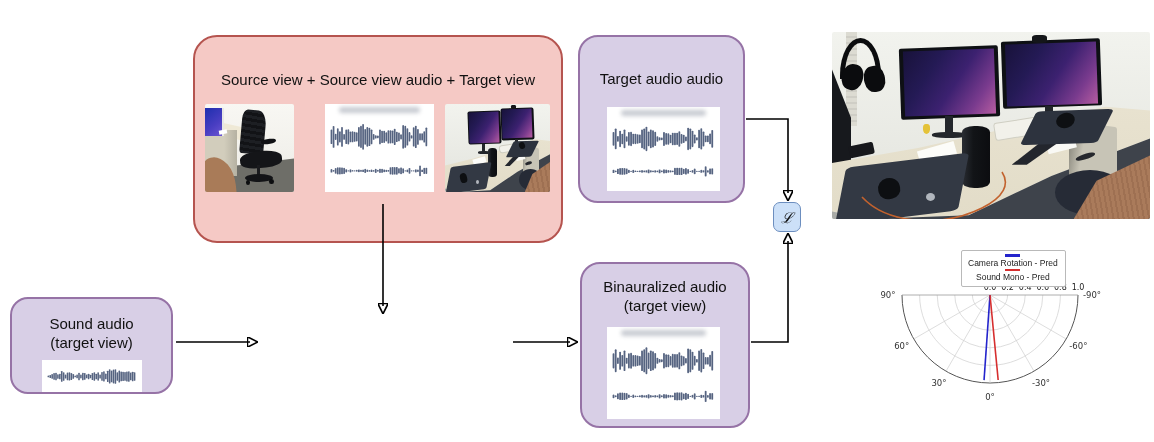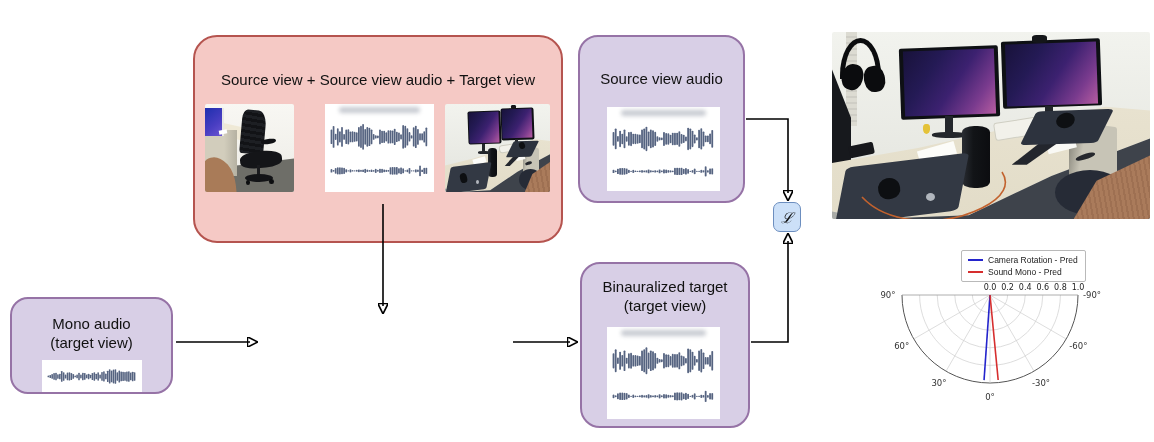--- a/index.html
+++ b/index.html
@@ -87,21 +87,21 @@
   .ss-seat{left:39%;top:53%;width:47%;height:19%;background:#141518;border-radius:45% 45% 40% 40%;transform:rotate(-5deg);}
   .ss-post{left:58%;top:69%;width:4%;height:13%;background:#1a1b1e;}
   .ss-base{left:45%;top:80%;width:31%;height:9%;background:#131417;border-radius:50%;}
   .ss-caster1{left:46%;top:86%;width:5%;height:6%;background:#0c0d0f;border-radius:50%;}
   .ss-caster2{left:72%;top:85%;width:5%;height:6%;background:#0c0d0f;border-radius:50%;}
   .ss-brown{left:-5%;top:60%;width:38%;height:48%;background:#a97b58;border-radius:35% 60% 0 0/50% 70% 0 0;transform:rotate(-6deg);}
   
   .polarwrap{left:853px;top:242px;width:300px;height:200px;}
   .legend{position:absolute;left:108px;top:8px;background:#fff;border:1px solid #b9b9b9;border-radius:2px;
           padding:3px 7px 3px 6px;font-size:8.5px;line-height:12px;color:#222;white-space:nowrap;}
-  .legend .row{display:flex;align-items:center;gap:5px;}
+  .legend .row{display:flex;align-items:center;flex-direction:column;}
   .legend .sample{display:inline-block;width:15px;height:2.5px;}
   #polar text{font-family:"DejaVu Sans","Liberation Sans",sans-serif;}
 </style>
 </head>
 <body>
 
 <div class="canvas">
 
   <div class="box box-source">
     <div class="title t-source">Source view + Source view audio + Target view</div>
@@ -254,21 +254,21 @@
       <div class="st-wedge"></div>
       <div class="st-pad2"></div>
       <div class="st-mouse2"></div>
       <div class="st-pad1"></div>
       <div class="st-mouse1"></div>
       <div class="st-glogo"></div>
     </div>
   </div>
 
   <div class="box box-targetaudio">
-    <div class="title t-targetaudio">Source view audio</div>
+    <div class="title t-targetaudio">Target audio audio</div>
     <div class="wavebox" style="left:27px;top:70px;width:113px;height:84px;">
       <div class="smudge"></div>
       <svg class="wave w-main" viewBox="0 0 100 36" preserveAspectRatio="none" fill="var(--waveform)">
           <rect x="0.60" y="11.06" width="1.75" height="13.87" rx="0.8"></rect>
           <rect x="2.73" y="7.57" width="1.75" height="20.86" rx="0.8"></rect>
           <rect x="4.86" y="15.12" width="1.75" height="5.76" rx="0.8"></rect>
           <rect x="6.99" y="9.77" width="1.75" height="16.47" rx="0.8"></rect>
           <rect x="9.12" y="12.72" width="1.75" height="10.56" rx="0.8"></rect>
           <rect x="11.25" y="8.58" width="1.75" height="18.83" rx="0.8"></rect>
           <rect x="13.38" y="15.18" width="1.75" height="5.64" rx="0.8"></rect>
@@ -358,21 +358,21 @@
           <rect x="90.06" y="8.24" width="1.75" height="19.52" rx="0.8"></rect>
           <rect x="92.19" y="15.67" width="1.75" height="4.66" rx="0.8"></rect>
           <rect x="94.32" y="12.32" width="1.75" height="11.36" rx="0.8"></rect>
           <rect x="96.45" y="12.18" width="1.75" height="11.64" rx="0.8"></rect>
         </svg>
     </div>
   </div>
 
   <div class="box box-binaural">
     <div class="title t-binaural">
-      <div>Binauralized target</div>
+      <div>Binauralized audio</div>
       <div>(target view)</div>
     </div>
     <div class="wavebox" style="left:25px;top:63px;width:113px;height:92px;">
       <div class="smudge"></div>
       <svg class="wave w-main" viewBox="0 0 100 36" preserveAspectRatio="none" fill="var(--waveform)">
           <rect x="0.60" y="11.06" width="1.75" height="13.87" rx="0.8"></rect>
           <rect x="2.73" y="7.57" width="1.75" height="20.86" rx="0.8"></rect>
           <rect x="4.86" y="15.12" width="1.75" height="5.76" rx="0.8"></rect>
           <rect x="6.99" y="9.77" width="1.75" height="16.47" rx="0.8"></rect>
           <rect x="9.12" y="12.72" width="1.75" height="10.56" rx="0.8"></rect>
@@ -464,21 +464,21 @@
           <rect x="90.06" y="8.24" width="1.75" height="19.52" rx="0.8"></rect>
           <rect x="92.19" y="15.67" width="1.75" height="4.66" rx="0.8"></rect>
           <rect x="94.32" y="12.32" width="1.75" height="11.36" rx="0.8"></rect>
           <rect x="96.45" y="12.18" width="1.75" height="11.64" rx="0.8"></rect>
         </svg>
     </div>
   </div>
 
   <div class="box box-mono">
     <div class="title t-mono">
-      <div>Mono audio</div>
+      <div>Sound audio</div>
       <div>(target view)</div>
     </div>
     <div class="wavebox center" style="left:30px;top:61px;width:100px;height:32px;">
       <svg class="wave w-mono" viewBox="0 0 100 36" preserveAspectRatio="none" fill="var(--waveform)">
           <rect x="0.60" y="16.67" width="1.75" height="2.67" rx="0.8"></rect>
           <rect x="2.73" y="15.70" width="1.75" height="4.60" rx="0.8"></rect>
           <rect x="4.86" y="14.22" width="1.75" height="7.56" rx="0.8"></rect>
           <rect x="6.99" y="12.74" width="1.75" height="10.52" rx="0.8"></rect>
           <rect x="9.12" y="12.18" width="1.75" height="11.65" rx="0.8"></rect>
           <rect x="11.25" y="14.45" width="1.75" height="7.11" rx="0.8"></rect>

